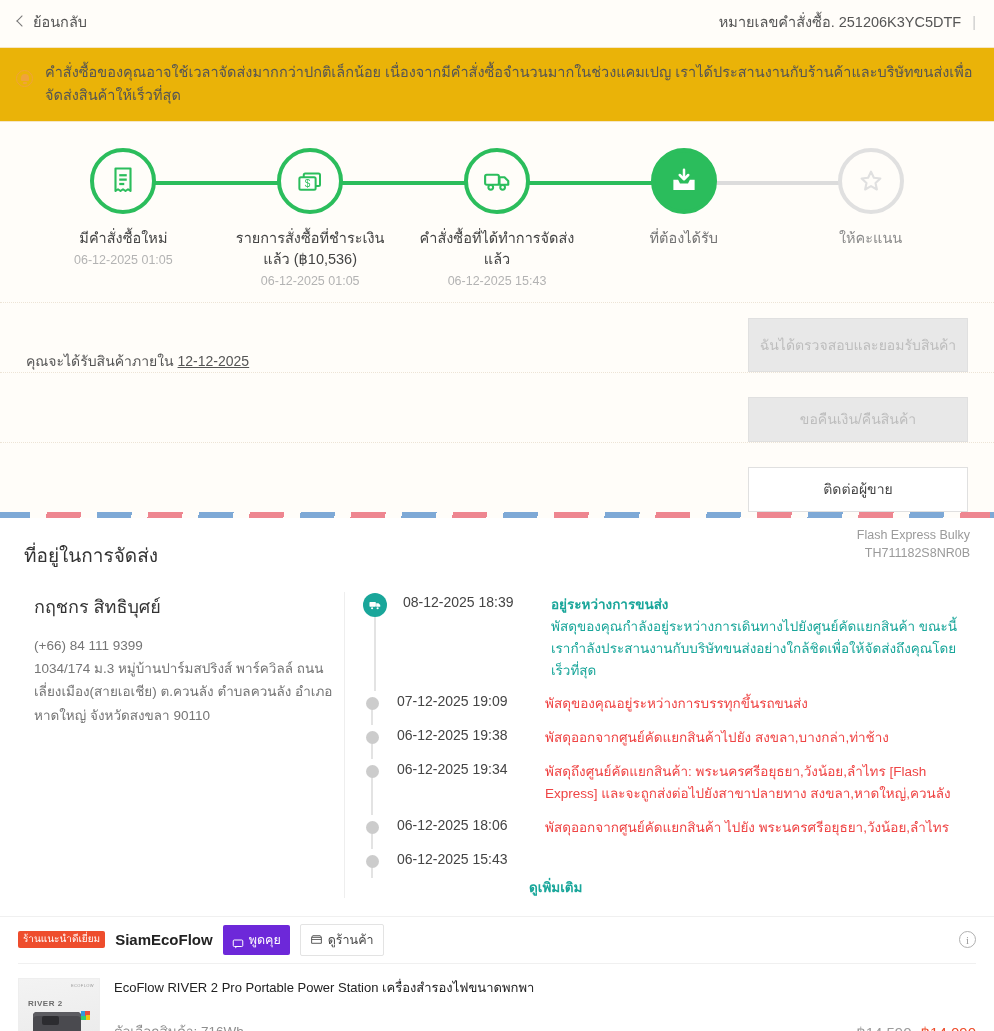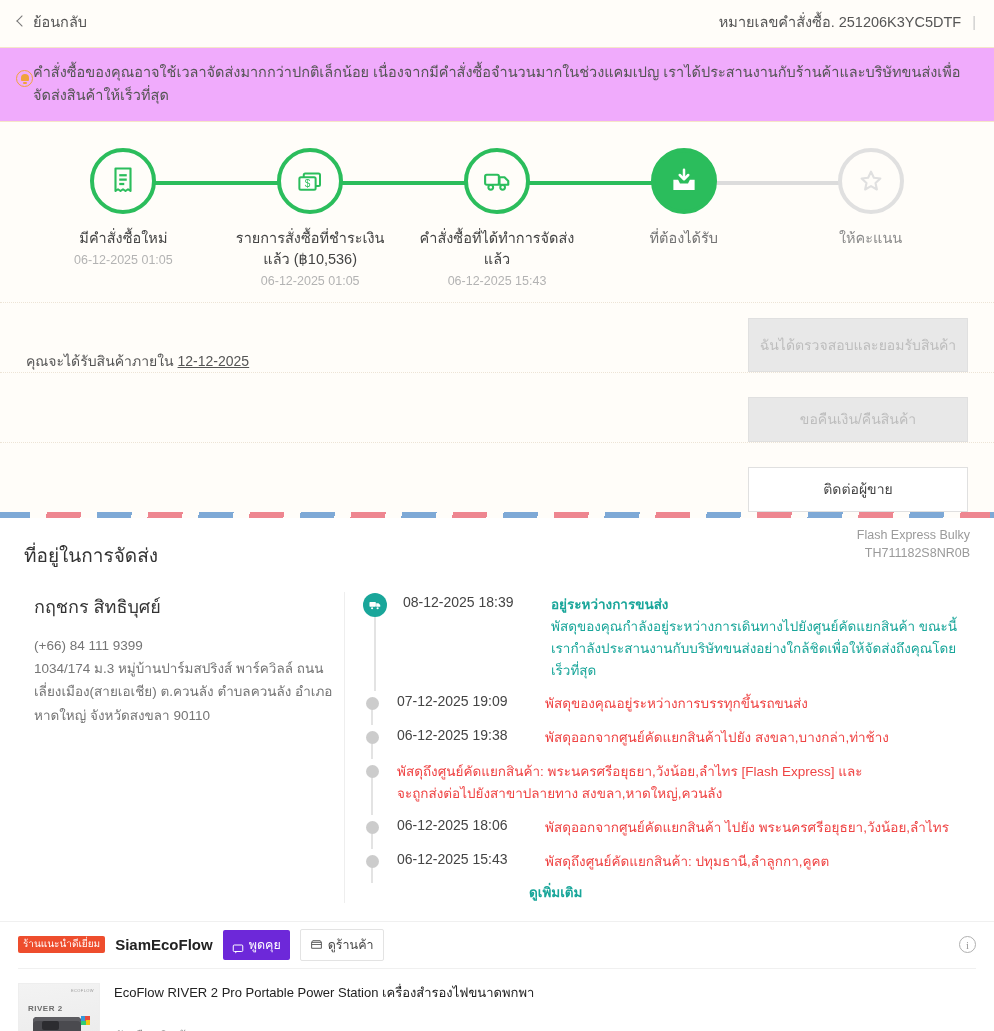--- a/index.html
+++ b/index.html
@@ -45,26 +45,26 @@
     gap: 11px;
     font-size: 14.5px;
     color: #555;
   }
   .order-meta .sep { color: #c9c9c9; }
   .order-status { color: #ee4d2d; }
 
   
   .alert {
     margin: 4px 0 0 0;
-    background: #f0abfc;
+    background: #eab308;
     border-top: 1px solid #f5e6c8;
     border-bottom: 1px solid #f5e6c8;
     padding: 13px 18px 13px 16px;
     display: flex;
-    gap: 0;
+    gap: 12px;
     align-items: flex-start;
     min-height: 63px;
   }
   .bell-ico {
     flex: 0 0 auto;
     width: 17px; height: 17px;
     border: 1.3px solid #f0a33c;
     border-radius: 50%;
     position: relative;
     margin-top: 9px;
@@ -599,39 +599,39 @@
         </div>
         <div class="tl-time">06-12-2025 19:38</div>
         <div class="tl-text">พัสดุออกจากศูนย์คัดแยกสินค้าไปยัง สงขลา,บางกล่า,ท่าช้าง</div>
       </div>
 
       <div class="tl-item">
         <div class="tl-dotcol">
           <div class="tl-line"></div>
           <div class="dot"></div>
         </div>
+        <div class="tl-time">06-12-2025 19:34</div>
         <div class="tl-text">พัสดุถึงศูนย์คัดแยกสินค้า: พระนครศรีอยุธยา,วังน้อย,ลำไทร [Flash Express] และจะถูกส่งต่อไปยังสาขาปลายทาง สงขลา,หาดใหญ่,ควนลัง</div>
       </div>
 
       <div class="tl-item">
         <div class="tl-dotcol">
           <div class="tl-line"></div>
           <div class="dot"></div>
         </div>
         <div class="tl-time">06-12-2025 18:06</div>
         <div class="tl-text">พัสดุออกจากศูนย์คัดแยกสินค้า ไปยัง พระนครศรีอยุธยา,วังน้อย,ลำไทร</div>
       </div>
 
       <div class="tl-item">
         <div class="tl-dotcol">
           <div class="tl-line"></div>
           <div class="dot"></div>
         </div>
         <div class="tl-time">06-12-2025 15:43</div>
-        <div class="tl-text">พัสดุถึงศูนย์คัดแยกสินค้า: ปทุมธานี,ลำลูกกา,คูคต</div>
       </div>
 
       <div class="more-link">ดูเพิ่มเติม</div>
     </div>
   </div>
 </div>
 
 <div class="prod-card">
   <div class="seller-row">
     <span class="badge-pref">ร้านแนะนำดีเยี่ยม</span>

